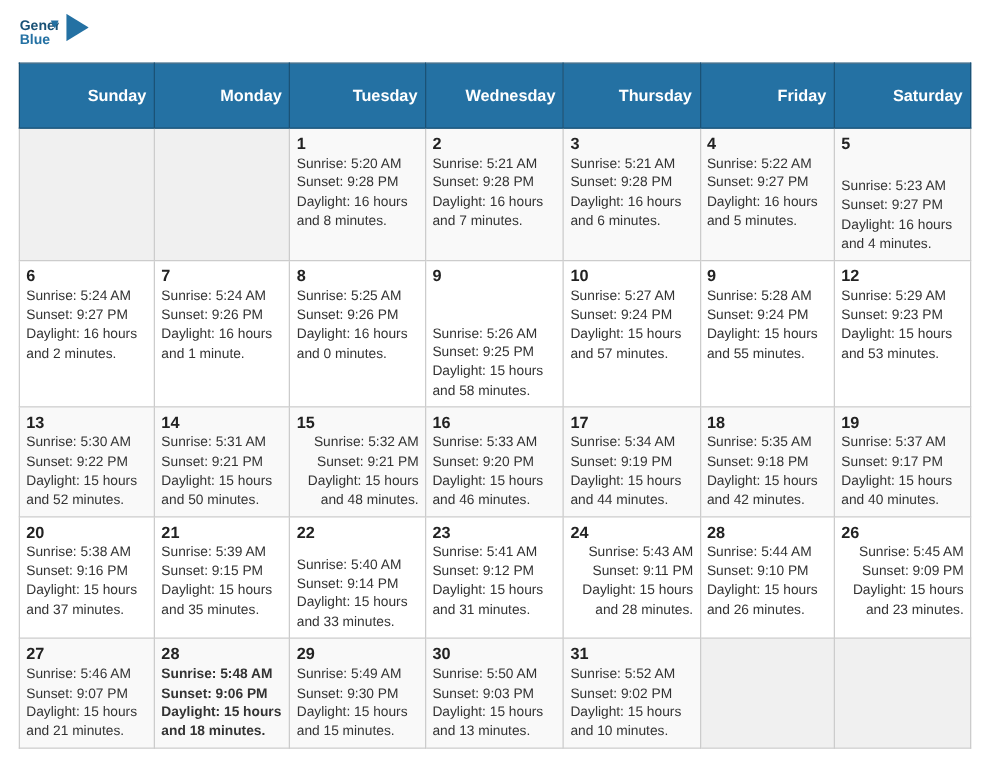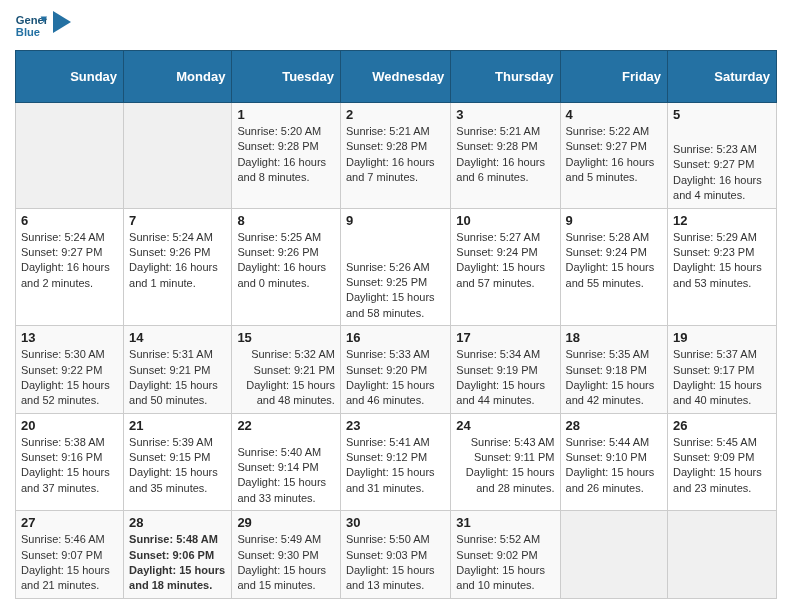--- a/index.html
+++ b/index.html
@@ -276,21 +276,21 @@
 Daylight: 15 hours and 28 minutes.</div>
           </td>
           <td>
             <div class="day-num">28</div>
             <div class="day-info" style="white-space: pre-line;">Sunrise: 5:44 AM
 Sunset: 9:10 PM
 Daylight: 15 hours and 26 minutes.</div>
           </td>
           <td>
             <div class="day-num">26</div>
-            <div class="day-info" style="white-space: pre-line;">Sunrise: 5:45 AM
+            <div class="day-info" style="white-space: pre-line; text-align: right;">Sunrise: 5:45 AM
 Sunset: 9:09 PM
 Daylight: 15 hours and 23 minutes.</div>
           </td>
         </tr>
         <tr>
           <td>
             <div class="day-num">27</div>
             <div class="day-info" style="white-space: pre-line;">Sunrise: 5:46 AM
 Sunset: 9:07 PM
 Daylight: 15 hours and 21 minutes.</div>

